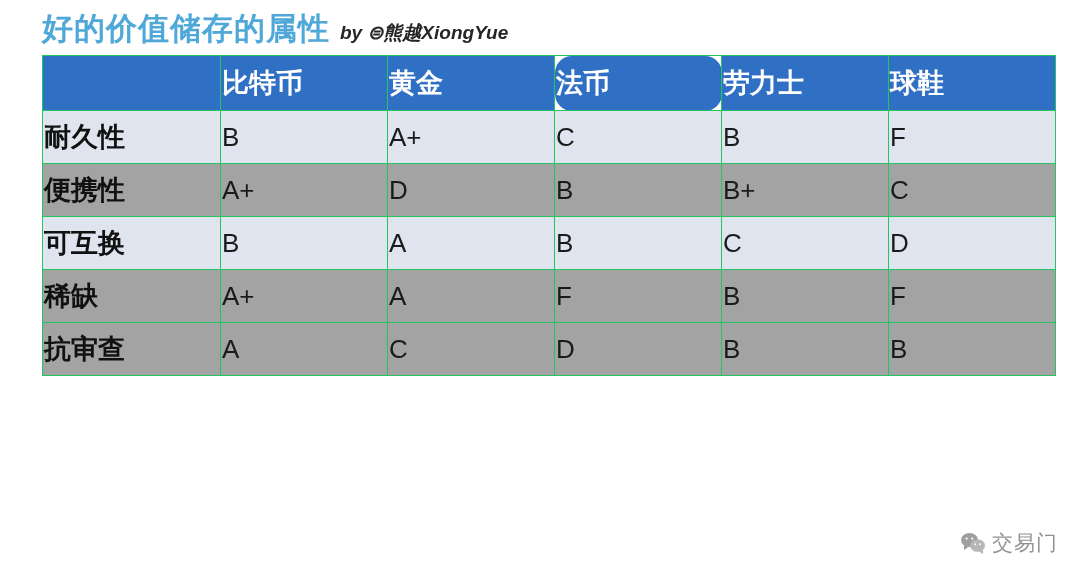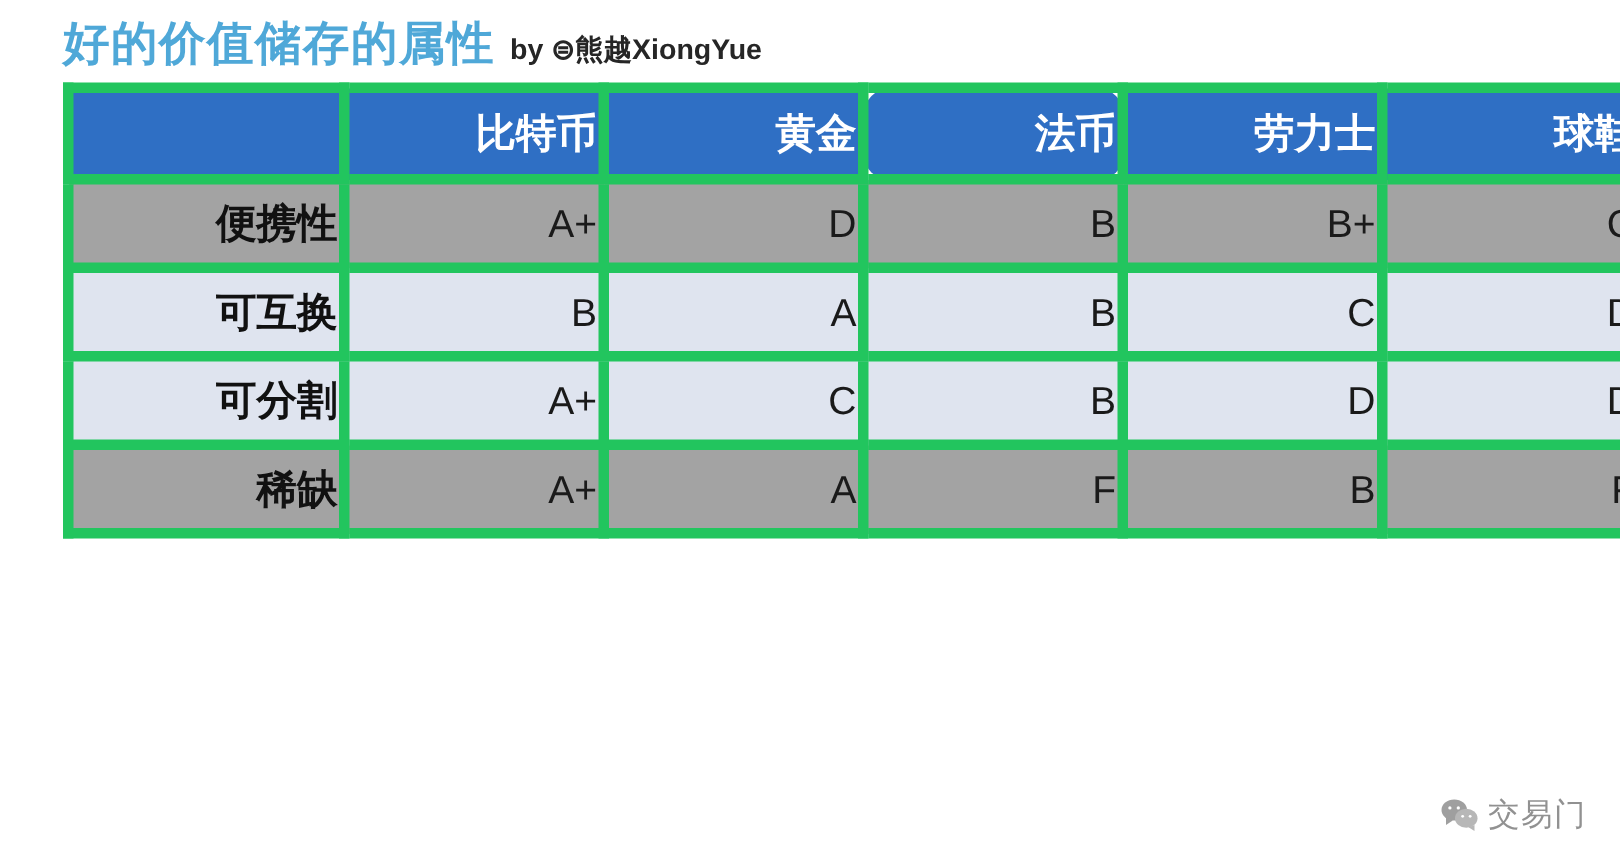--- a/index.html
+++ b/index.html
@@ -34,33 +34,34 @@
     color: #4fa8d8;
     letter-spacing: 1px;
     font-family: "DejaVu Sans", "Liberation Sans", sans-serif;
   }
   #byline {
     font-size: 19px;
     color: #262626;
     font-weight: bold;
     font-family: "Liberation Sans", sans-serif;
     white-space: nowrap;
+    font-style: italic;
   }
   
   #value-table {
     position: absolute;
     left: 42px;
     top: 55px;
     width: 995px;
     border-collapse: collapse;
     table-layout: fixed;
   }
   #value-table th, #value-table td {
-    border: 7px solid #22c55e;
-    text-align: right;
+    border: 1px solid #22c55e;
+    text-align: left;
     vertical-align: middle;
   }
   #value-table thead th {
     background: #2f6fc4;
     color: #ffffff;
     font-size: 27px;
     font-weight: bold;
     height: 52px;
     font-family: "DejaVu Sans", "Liberation Sans", sans-serif;
   }
@@ -124,51 +125,59 @@
       <tr>
         <th class="corner" style="width: 175px;"></th>
       <th style="width: 164px;">比特币</th>
           <th style="width: 164px;">黄金</th>
           <th style="width: 164px; border-radius: 17px;">法币</th>
           <th style="width: 164px;">劳力士</th>
           <th style="width: 164px; margin-top: 10px;">球鞋</th>
         </tr>
     </thead>
     <tbody>
+    <tr class="odd">
+          <td class="rowhead">耐久性</td>
+          <td>B</td>
+          <td>A+</td>
+          <td>C</td>
+          <td>B</td>
+          <td>F</td>
+        </tr>
         <tr class="even">
           <td class="rowhead">便携性</td>
           <td>A+</td>
           <td>D</td>
           <td>B</td>
           <td>B+</td>
           <td>C</td>
         </tr>
         <tr class="odd">
           <td class="rowhead">可互换</td>
           <td>B</td>
           <td>A</td>
           <td>B</td>
           <td>C</td>
           <td>D</td>
         </tr>
-        <tr class="odd">
-          <td class="rowhead">可分割</td>
-          <td>A+</td>
-          <td>C</td>
-          <td>B</td>
-          <td>D</td>
-          <td>D</td>
-        </tr>
         <tr class="even">
           <td class="rowhead">稀缺</td>
           <td>A+</td>
           <td>A</td>
           <td>F</td>
           <td>B</td>
           <td>F</td>
+        </tr>
+        <tr class="even">
+          <td class="rowhead">抗审查</td>
+          <td>A</td>
+          <td>C</td>
+          <td>D</td>
+          <td>B</td>
+          <td>B</td>
         </tr>
       </tbody>
   </table>
 
   <div id="watermark">
     <span class="wm-icon">
       <svg width="26" height="22" viewBox="0 0 26 22" xmlns="http://www.w3.org/2000/svg">
         <ellipse cx="9.5" cy="8" rx="8.5" ry="7" fill="#8a8a8a"></ellipse>
         <polygon points="4,13 4,18 8.5,15" fill="#8a8a8a"></polygon>
         <ellipse cx="17.5" cy="13.5" rx="7.5" ry="6.3" fill="#a8a8a8"></ellipse>

